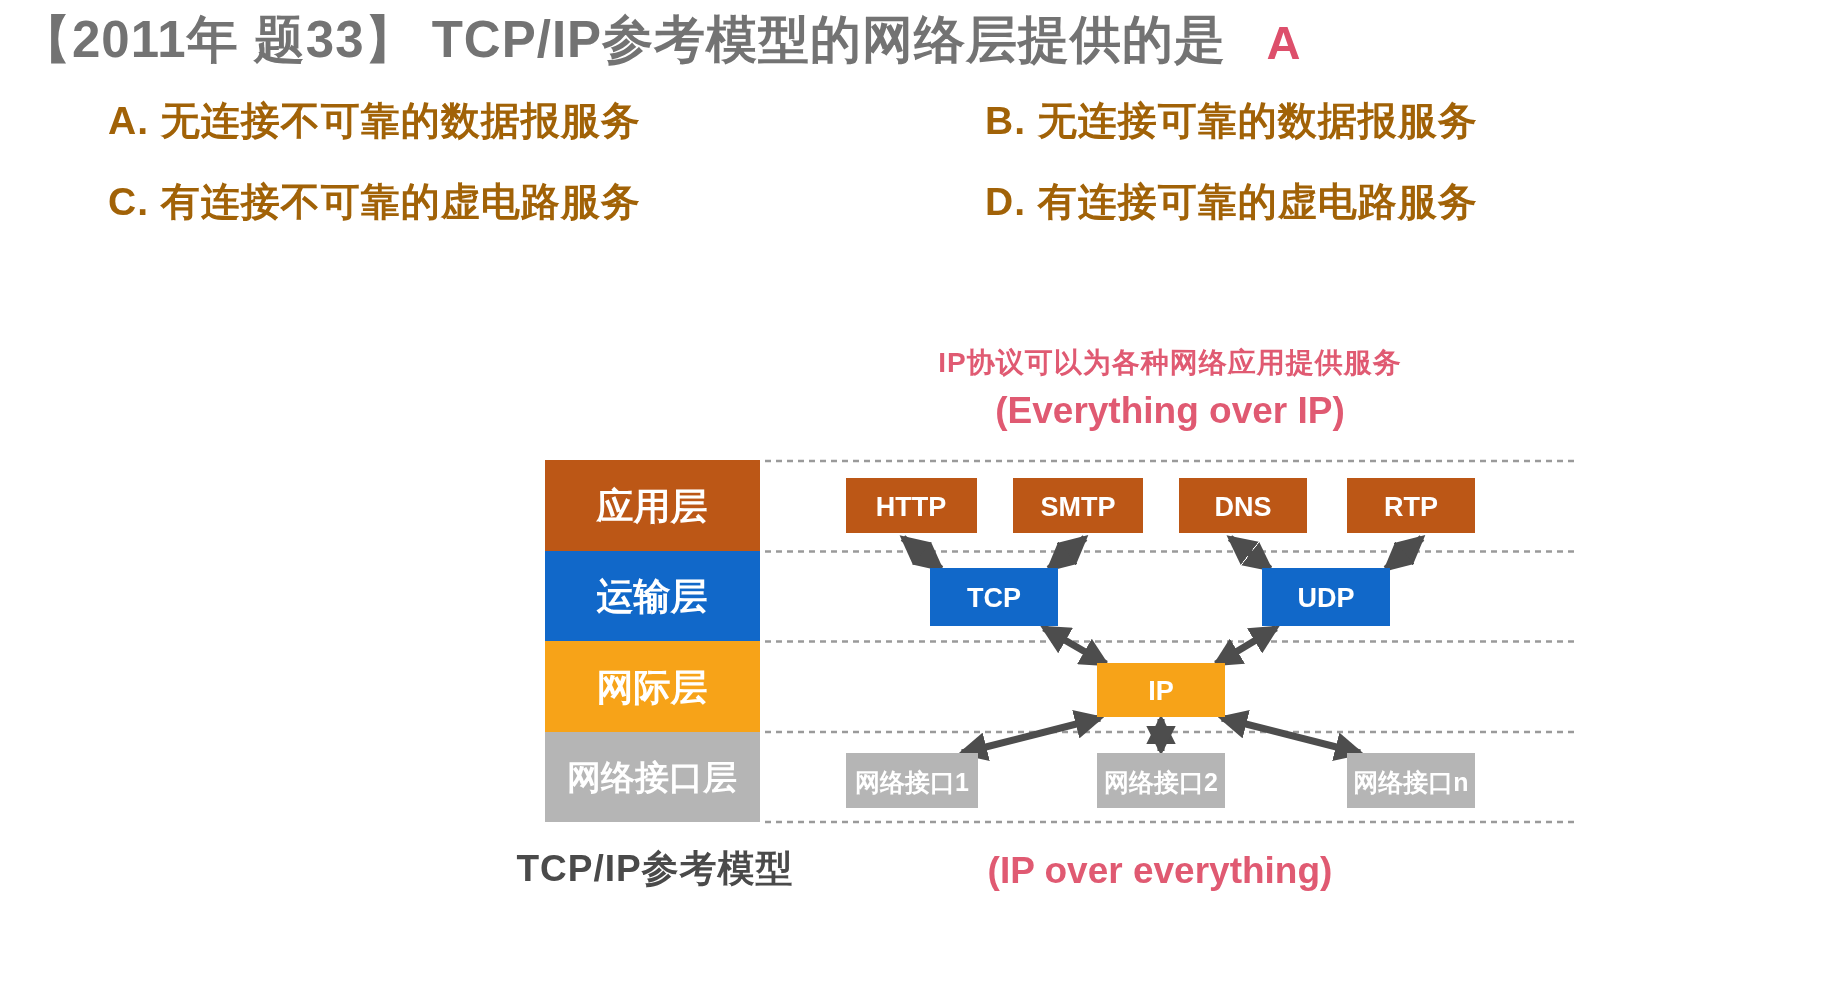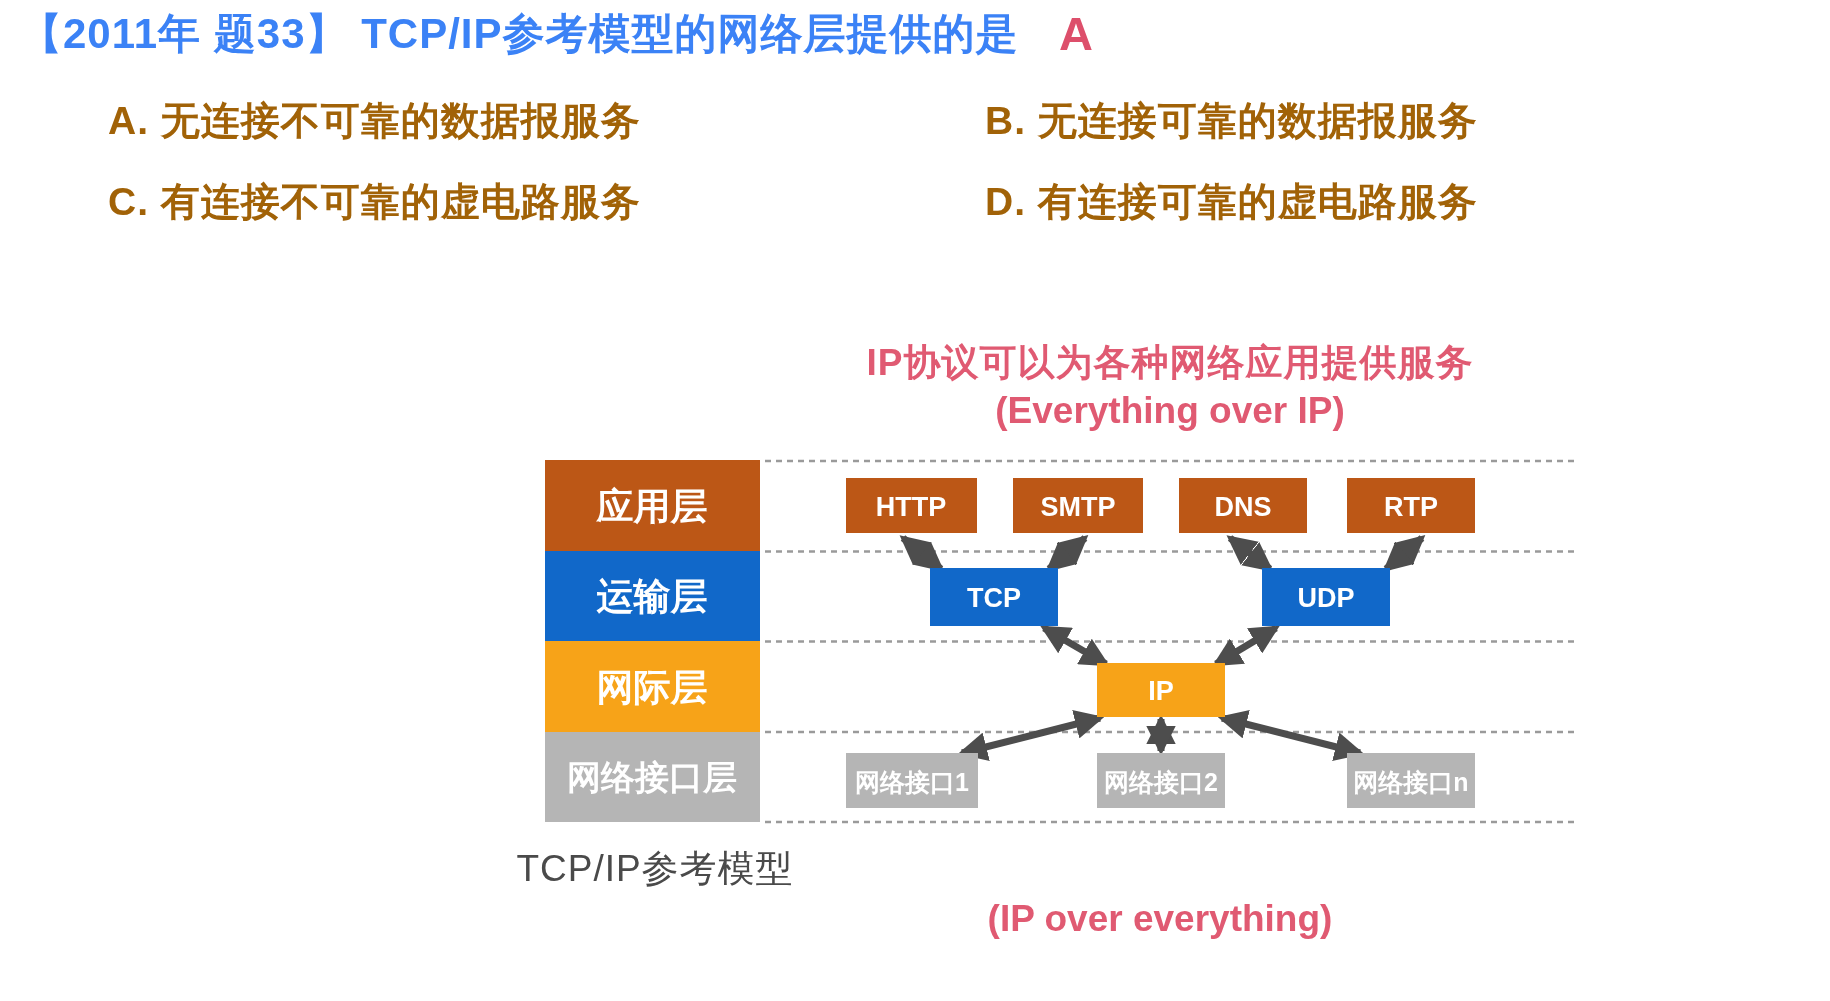--- a/index.html
+++ b/index.html
@@ -1,37 +1,37 @@
 <!DOCTYPE html>
 <html><head>
 <meta charset="utf-8">
 <style>
   html,body{margin:0;padding:0;background:#fff;}
   .canvas{
     position:relative;width:1830px;height:1001px;background:#fff;overflow:hidden;
     font-family:"Liberation Sans","DejaVu Sans",sans-serif;color:#4d4d4d;
   }
   .title-row{position:absolute;left:20px;top:6px;white-space:nowrap;}
-  .title{font-size:42px;font-weight:bold;letter-spacing:1px;color:#3b82f6;}
+  .title{font-size:51px;font-weight:bold;letter-spacing:1px;color:#737373;}
   .answer{font-size:47px;font-weight:bold;color:#dd4f6b;margin-left:36px;
           text-shadow:0 0 3px #fff,0 0 6px #fff;vertical-align:-2px;}
   .opt{position:absolute;font-size:39px;font-weight:bold;color:#a16207;white-space:nowrap;letter-spacing:1px;}
   .opt-a{left:108px;top:94px;}
   .opt-b{left:985px;top:94px;}
   .opt-c{left:108px;top:175px;}
   .opt-d{left:985px;top:175px;}
   .note{position:absolute;text-align:center;color:#e05a72;font-weight:bold;white-space:nowrap;}
   .note-top{left:760px;top:338px;width:820px;}
-  .note-top .l1{font-size:37px;line-height:50px;letter-spacing:1px;}
+  .note-top .l1{font-size:28px;line-height:50px;letter-spacing:1px;}
   .note-top .l2{font-size:37px;line-height:46px;}
   .note-bottom{left:750px;top:848px;width:820px;}
   .note-bottom .l1{font-size:39px;line-height:50px;letter-spacing:1px;}
-  .note-bottom .l2{font-size:37px;line-height:46px;margin-top:48px;}
+  .note-bottom .l2{font-size:37px;line-height:46px;}
   .caption{position:absolute;left:430px;top:844px;width:450px;text-align:center;
-           font-size:37px;font-weight:normal;color:#4a4a4a;letter-spacing:1px;}
+           font-size:37px;font-weight:bold;color:#4a4a4a;letter-spacing:1px;}
   svg.diagram{position:absolute;left:0;top:0;}
   svg.diagram text{font-family:"Liberation Sans","DejaVu Sans",sans-serif;font-weight:bold;fill:#fff;}
   .boundary{stroke:#9a9a9a;stroke-width:2.5;stroke-dasharray:6 5;fill:none;}
   .arrow{stroke:#4d4d4d;stroke-width:7;fill:none;}
   .dots-small{fill:#555;font-size:22px;letter-spacing:3px;}
   .dots-big{fill:#1a1a1a;font-size:30px;letter-spacing:4px;}
   .layer-label{font-size:37px;}
   .layer-label-long{font-size:34px;}
   .proto-label{font-size:27px;}
   .iface-label{font-size:25px;}

